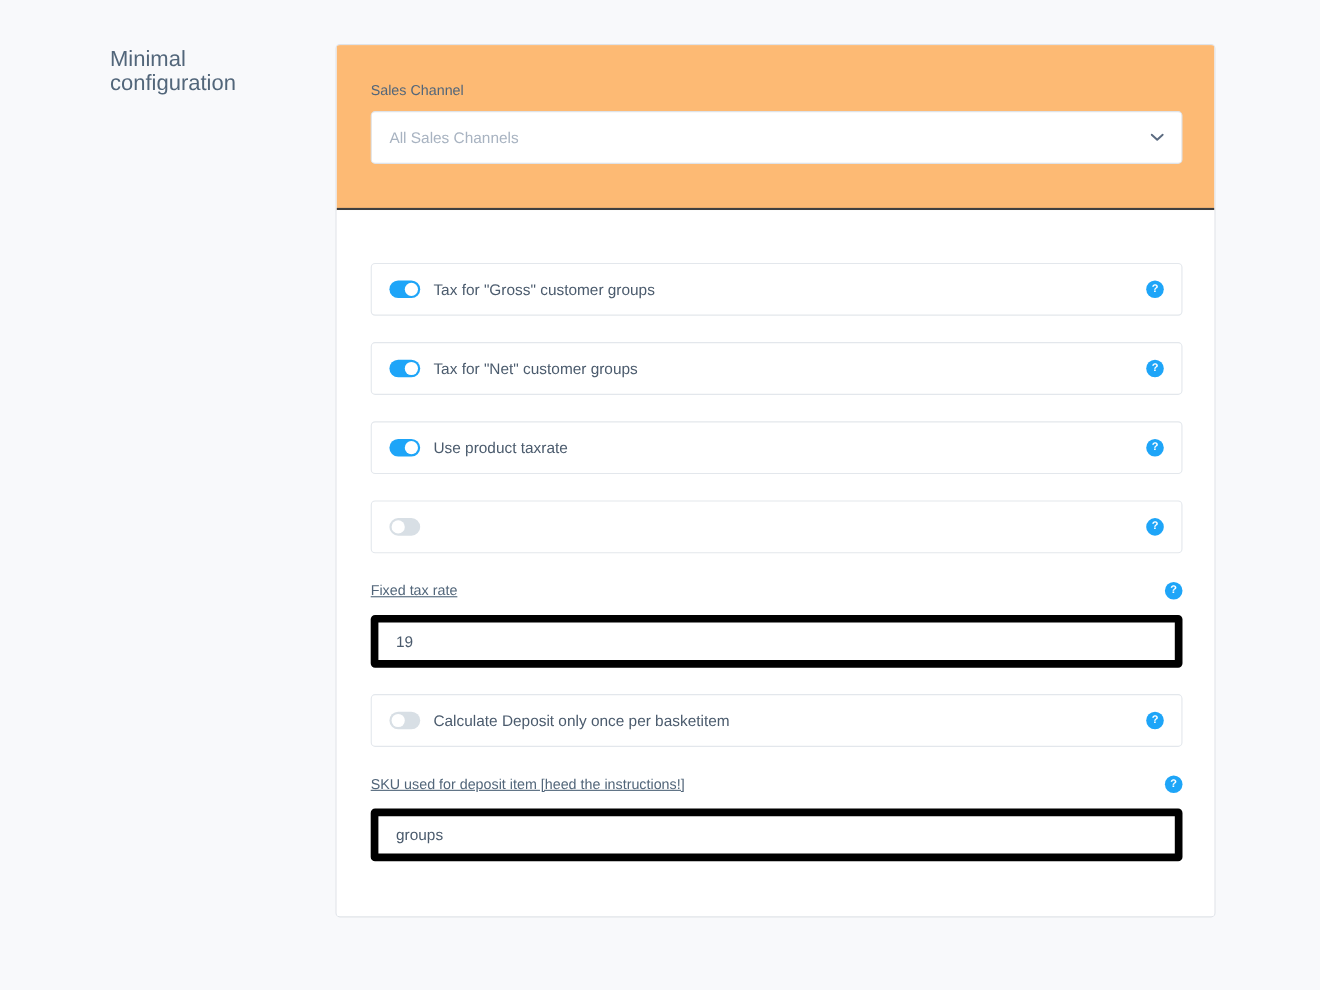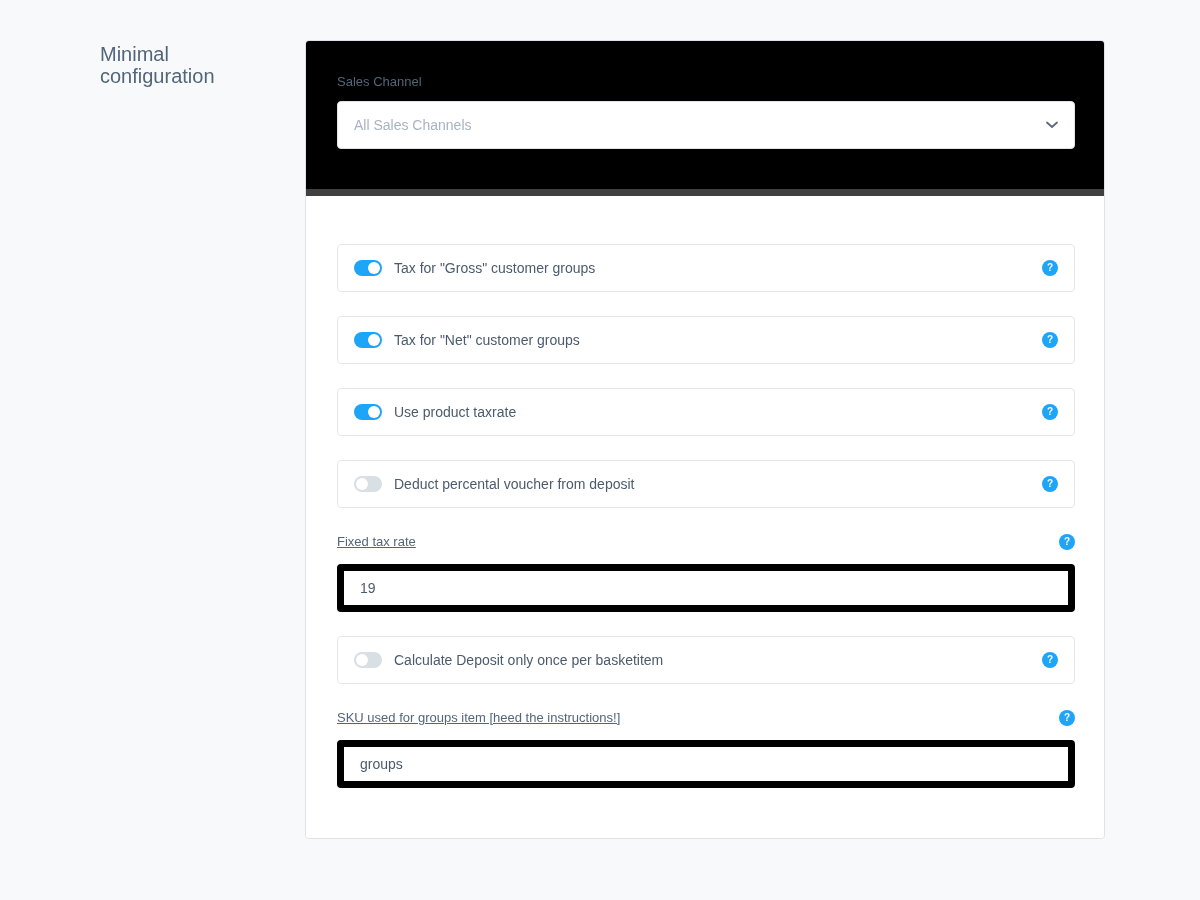--- a/index.html
+++ b/index.html
@@ -39,22 +39,22 @@
     left: 305px;
     top: 40px;
     width: 800px;
     background: #ffffff;
     border: 1px solid #dfe3e8;
     border-radius: 4px;
     overflow: hidden;
   }
 
   .card-header {
-    background: #000000;
-    border-bottom: 7px solid #404040;
+    background: #fdba74;
+    border-bottom: 2px solid #404040;
     padding: 32px 31px 40px 31px;
   }
 
   .field-label {
     font-size: 13px;
     line-height: 18px;
     color: #52667a;
     margin-bottom: 10px;
     display: block;
   }
@@ -251,21 +251,20 @@
           <span class="knob"></span>
         </span>
         <span class="switch-label">Use product taxrate</span>
         <span class="help-icon">?</span>
       </div>
 
       <div class="switch-row">
         <span class="switch off">
           <span class="knob"></span>
         </span>
-        <span class="switch-label">Deduct percental voucher from deposit</span>
         <span class="help-icon">?</span>
       </div>
 
       <div class="field-block">
         <div class="field-head">
           <label class="field-label">Fixed tax rate</label>
           <span class="help-icon">?</span>
         </div>
         <div class="text-input">19</div>
       </div>
@@ -273,21 +272,21 @@
       <div class="switch-row">
         <span class="switch off">
           <span class="knob"></span>
         </span>
         <span class="switch-label">Calculate Deposit only once per basketitem</span>
         <span class="help-icon">?</span>
       </div>
 
       <div class="field-block no-bottom-margin">
         <div class="field-head">
-          <label class="field-label">SKU used for groups item [heed the instructions!]</label>
+          <label class="field-label">SKU used for deposit item [heed the instructions!]</label>
           <span class="help-icon">?</span>
         </div>
         <div class="text-input">groups</div>
       </div>
 
     </div>
   </div>
 </div>
 
 </body></html>

